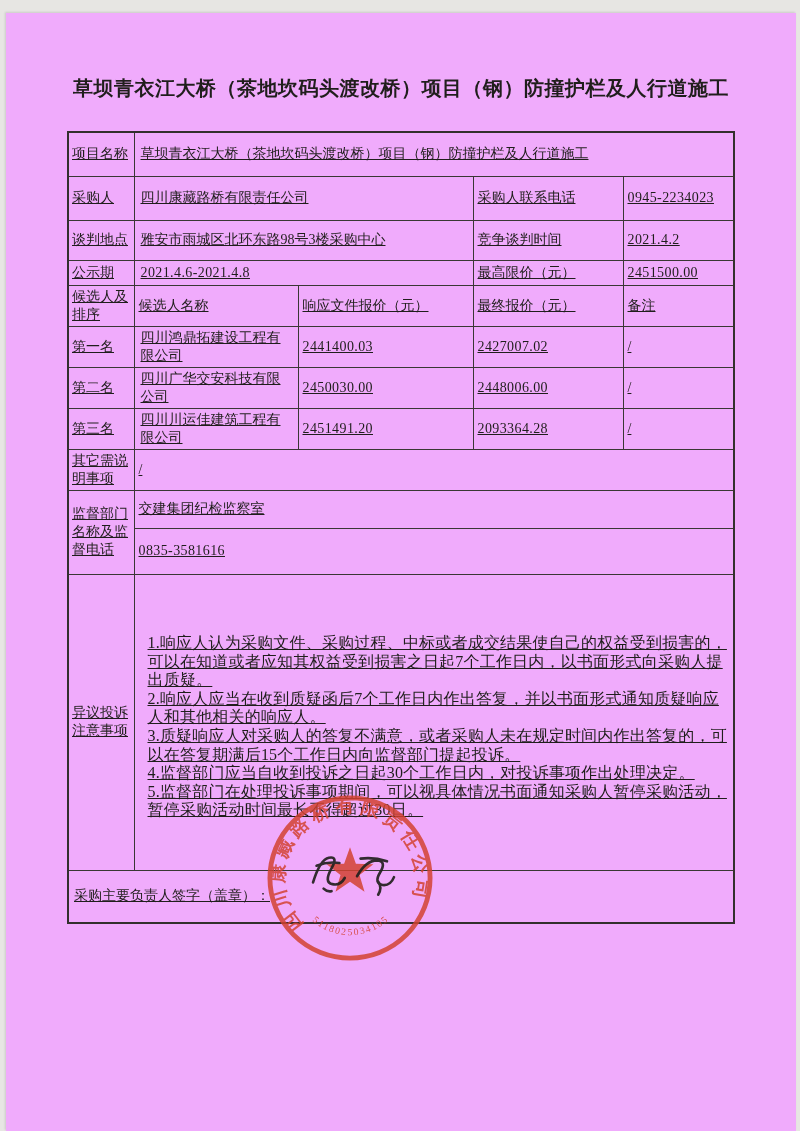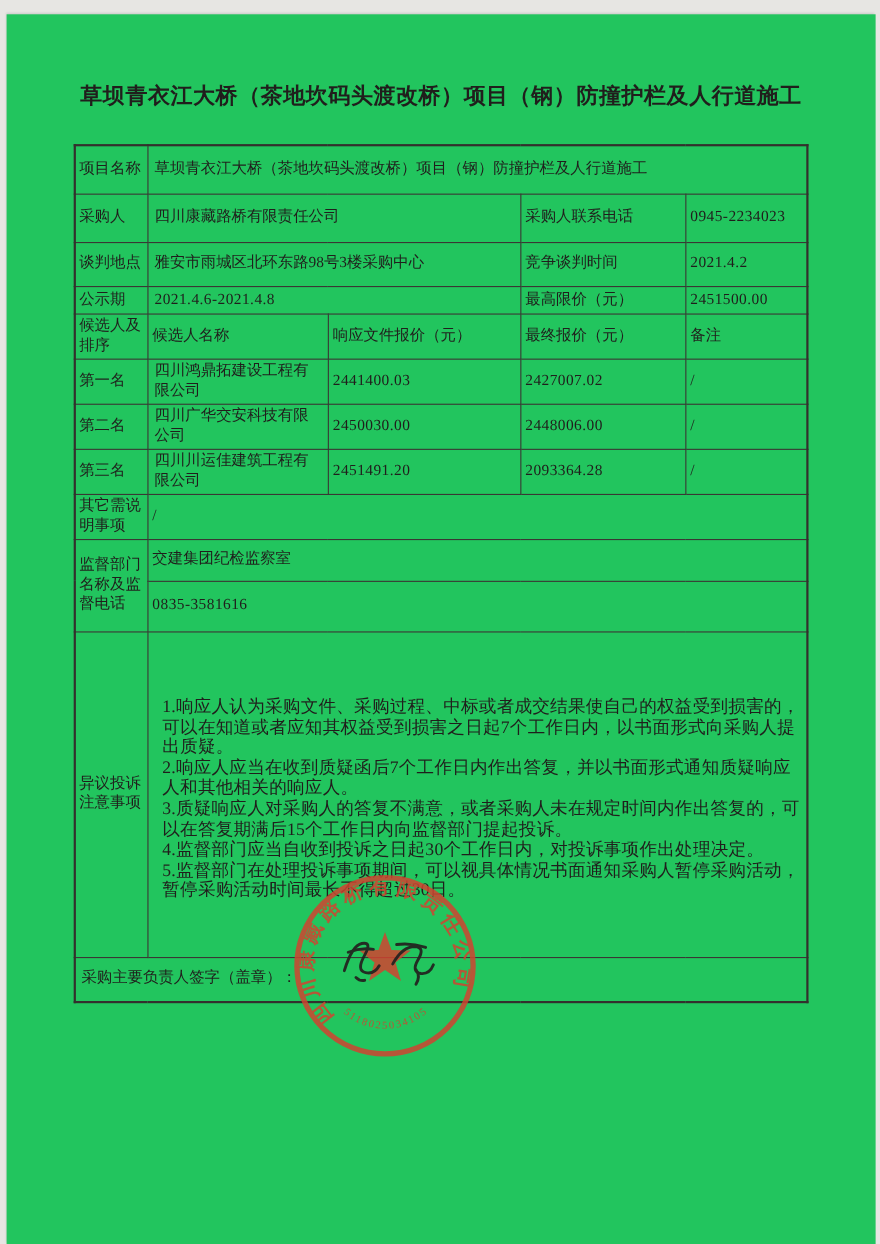--- a/index.html
+++ b/index.html
@@ -5,21 +5,21 @@
   html,body{margin:0;padding:0;}
   body{
     width:800px;height:1131px;position:relative;
     background:#e7e6e3;
     font-family:"Liberation Serif","DejaVu Serif",serif;
     color:#201e1c;
     overflow:hidden;
   }
   .page{
     position:absolute;left:6px;top:13px;right:4px;bottom:0;
-    background:#22c55e;
+    background:#f0abfc;
     box-shadow:-1px -1px 2px rgba(0,0,0,0.12);
   }
   .title{
     margin:63px 56px 0;
     text-align:center;
     font-family:"Liberation Sans","DejaVu Sans",sans-serif;
     font-weight:bold;
     font-size:20px;
     line-height:25px;
     letter-spacing:0.5px;
@@ -32,20 +32,21 @@
     border:2px solid #33302d;
   }
   td{
     border:1.5px solid #3a3734;
     font-size:14px;
     line-height:18px;
     padding:2px 4px;
     vertical-align:middle;
     word-break:break-all;
     overflow:hidden;
+    text-decoration:underline;
   }
   td.lab{padding:2px 2px 2px 3px;text-align:left;}
   td.l{text-align:left;padding-left:6px;}
   td.c{text-align:left;}
   td.num{letter-spacing:0.4px;}
   td.just{
     padding:14px 4px 4px 13px;
     font-size:16px;
     line-height:18.6px;
     letter-spacing:0.2px;
@@ -146,21 +147,21 @@
       <tr style="height:296px">
         <td class="lab">异议投诉注意事项</td>
         <td class="just" colspan="4">
           <div>1.响应人认为采购文件、采购过程、中标或者成交结果使自己的权益受到损害的，可以在知道或者应知其权益受到损害之日起7个工作日内，以书面形式向采购人提出质疑。</div>
           <div>2.响应人应当在收到质疑函后7个工作日内作出答复，并以书面形式通知质疑响应人和其他相关的响应人。</div>
           <div>3.质疑响应人对采购人的答复不满意，或者采购人未在规定时间内作出答复的，可以在答复期满后15个工作日内向监督部门提起投诉。</div>
           <div>4.监督部门应当自收到投诉之日起30个工作日内，对投诉事项作出处理决定。</div>
           <div>5.监督部门在处理投诉事项期间，可以视具体情况书面通知采购人暂停采购活动，暂停采购活动时间最长不得超过30日。</div>
         </td>
       </tr>
-      <tr style="height:41px">
+      <tr style="height:53px">
         <td class="sign" colspan="5">采购主要负责人签字（盖章）：</td>
       </tr>
     </tbody>
   </table>
 
   <div class="seal">
     <svg width="176" height="176" viewBox="0 0 200 200">
       <g opacity="0.84">
         <circle cx="100" cy="100" r="91" fill="none" stroke="#d34230" stroke-width="5.5"></circle>
         <polygon fill="#d34230" points="100,65 106.7,83.8 126.6,84.3 110.8,96.5 116.5,115.7 100,104.4 83.5,115.7 89.2,96.5 73.4,84.3 93.3,83.8"></polygon>

